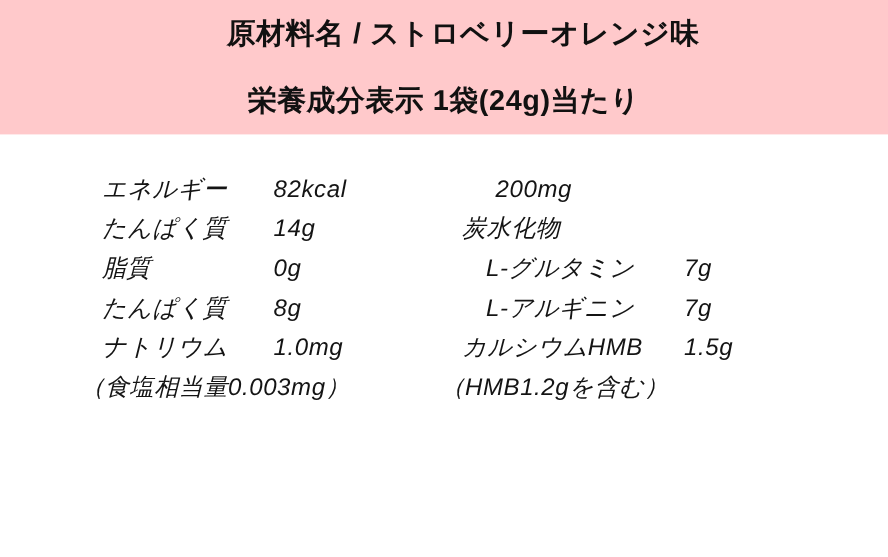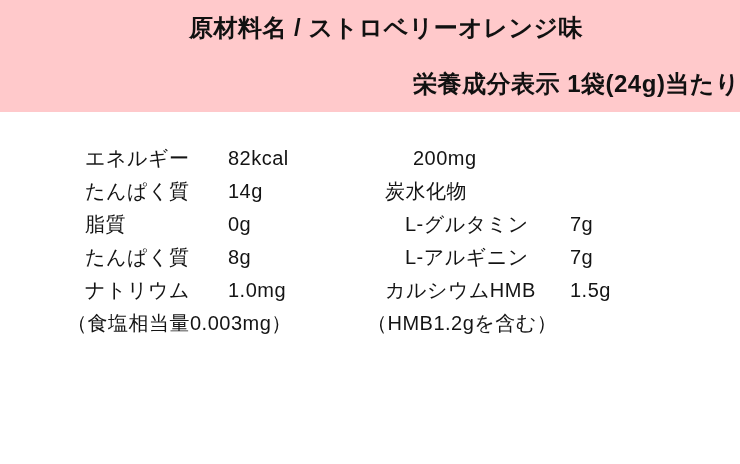--- a/index.html
+++ b/index.html
@@ -20,37 +20,38 @@
     background: #ffc9cb;
     display: flex;
     align-items: center;
     justify-content: center;
     font-size: 24px;
     font-weight: bold;
     letter-spacing: 0.5px;
     color: #111111;
   }
   .banner-top { height: 55px; padding-left: 32px; }
-  .banner-mid { height: 57px; justify-content: flex-end; }
+  .banner-mid { height: 57px; }
   .ingredients {
     height: 125px;
     padding-top: 14px;
     box-sizing: border-box;
     text-align: center;
     font-size: 20px;
     line-height: 33px;
     color: #141414;
     letter-spacing: 0.5px;
     white-space: nowrap;
   }
   .nutrition {
     padding: 30px 0 0 85px;
     display: flex;
     font-size: 20px;
     letter-spacing: 0.5px;
+    font-style: italic;
   }
   .ncol { display: flex; flex-direction: column; }
   .ncol-left  { width: 300px; }
   .ncol-right { width: 340px; }
   .nrow {
     display: flex;
     height: 33px;
     line-height: 33px;
     white-space: nowrap;
   }

